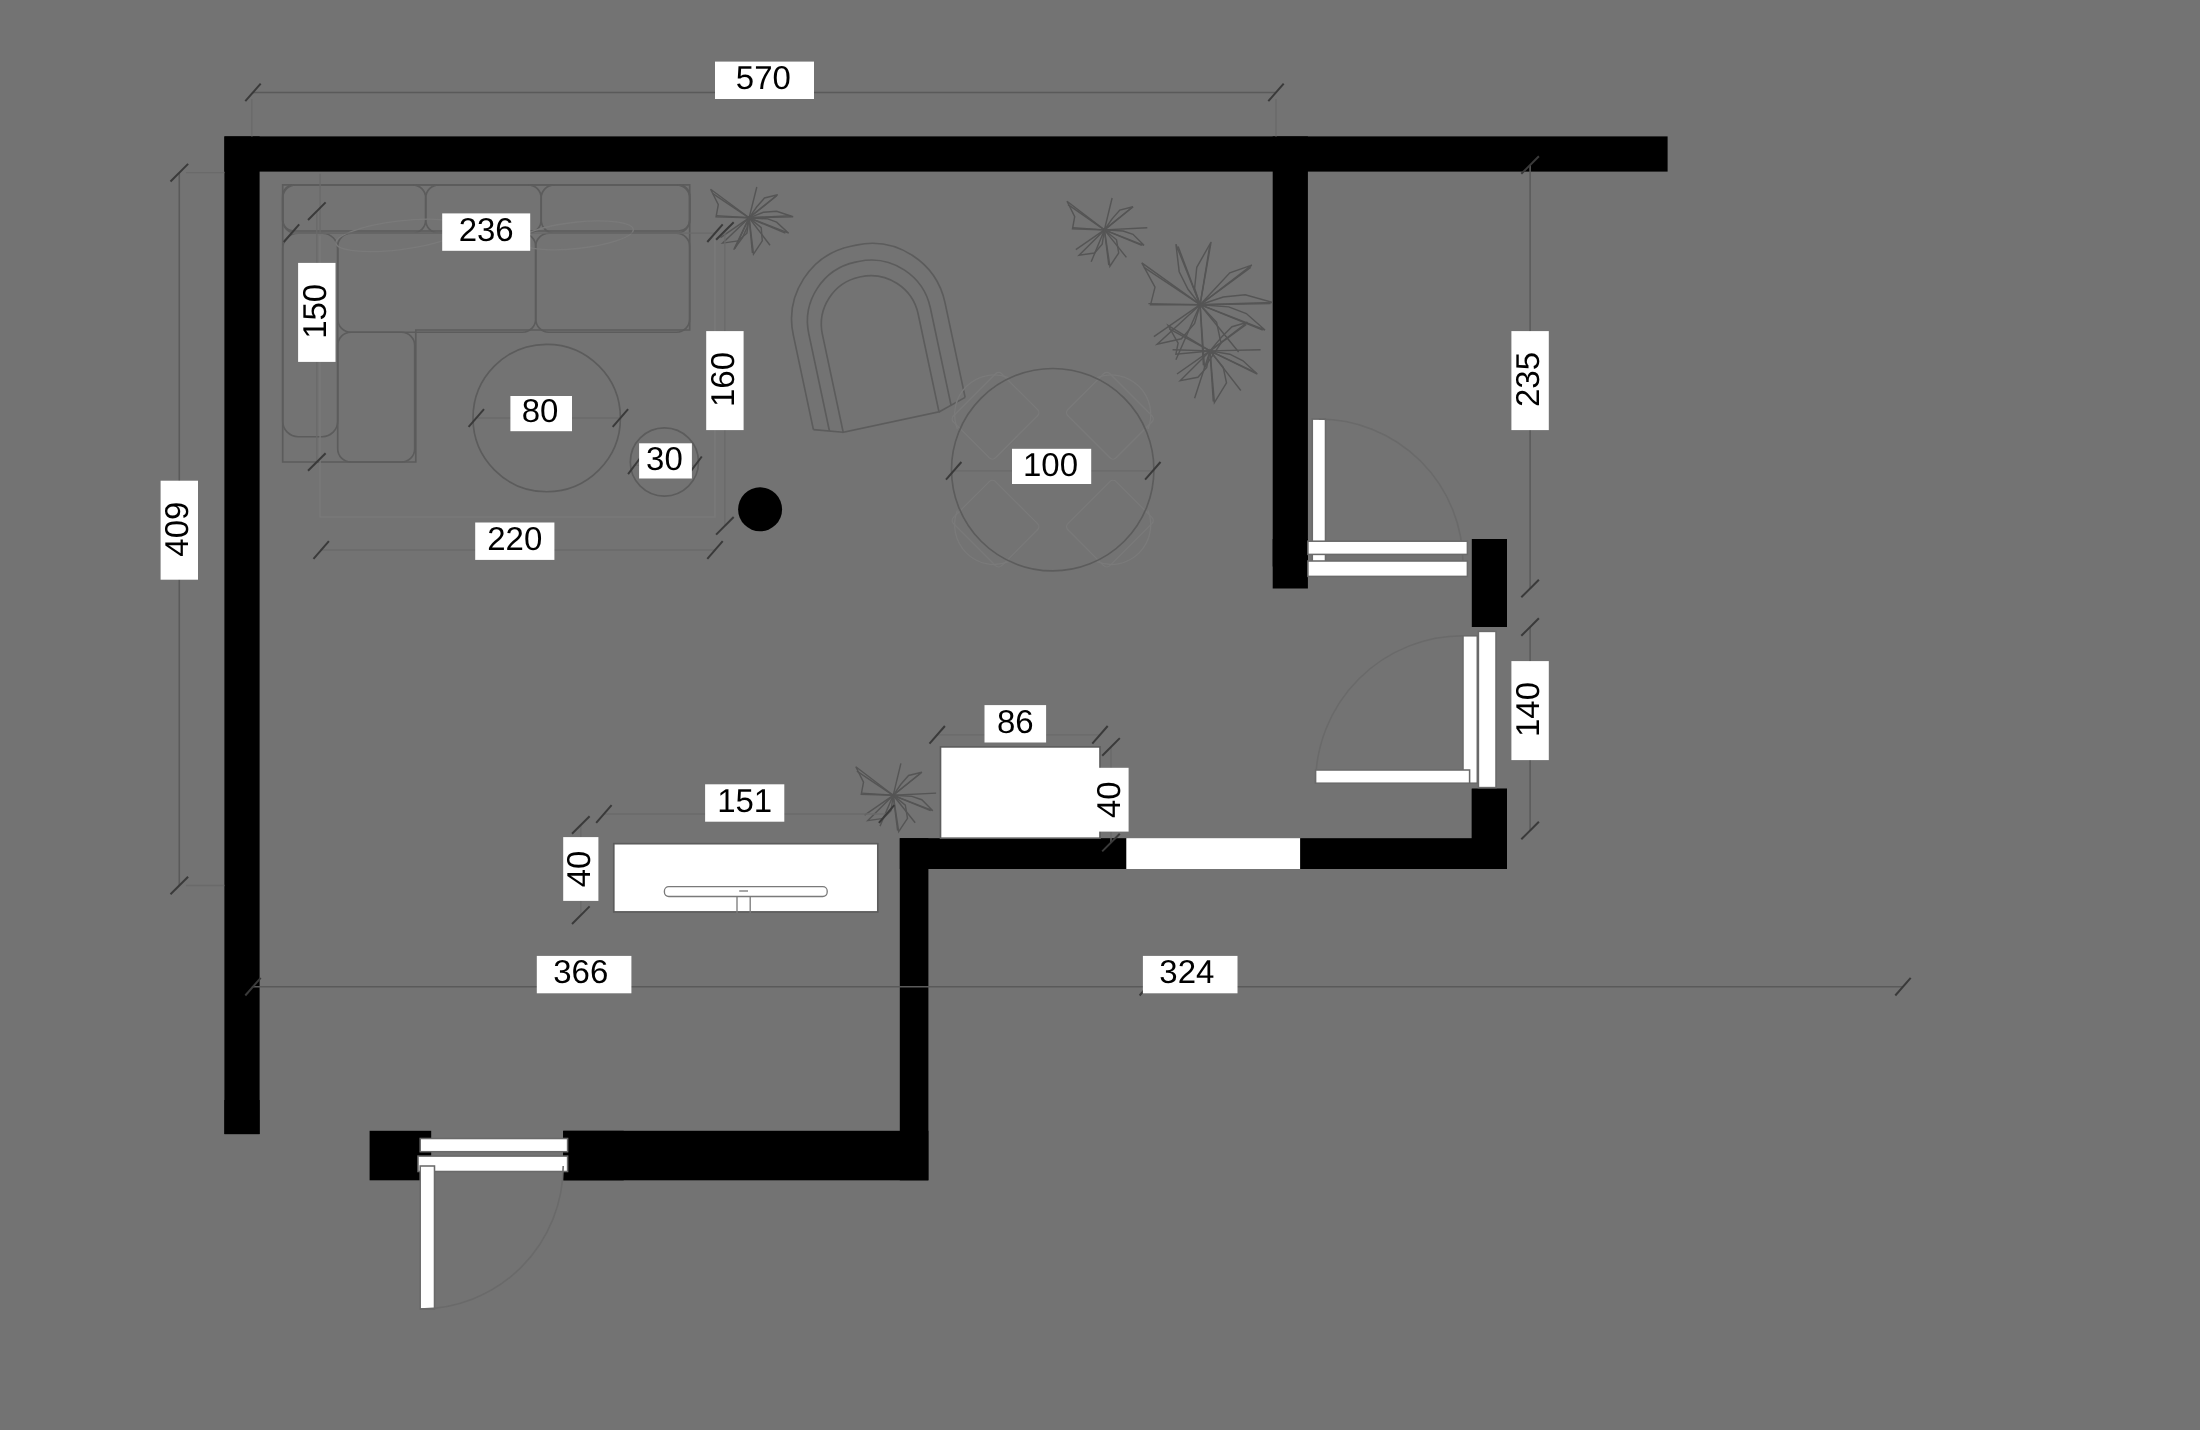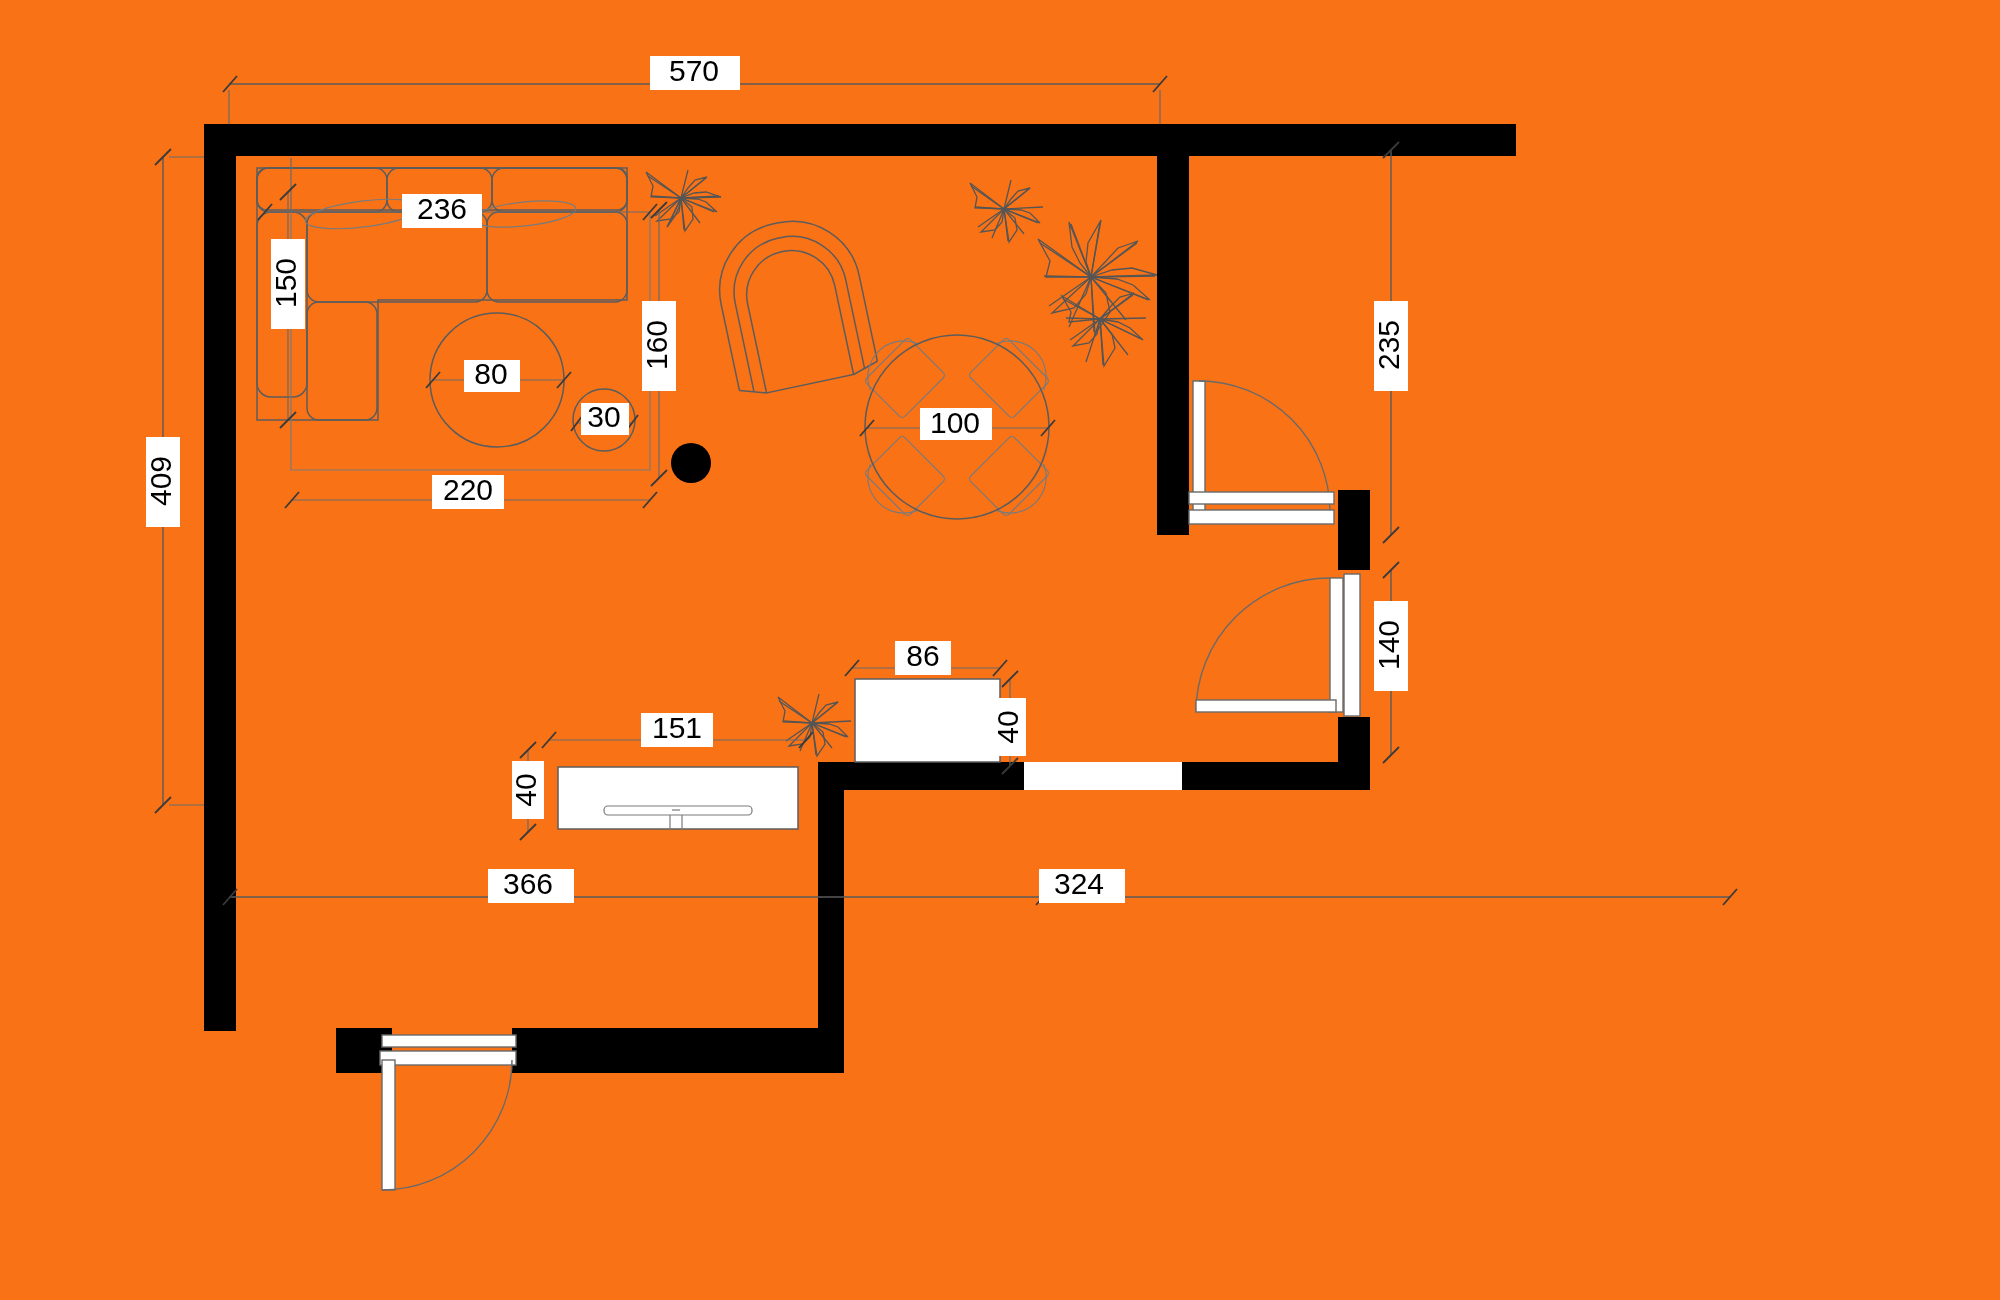--- a/index.html
+++ b/index.html
@@ -11,21 +11,21 @@
   body {
     width: 2000px;
     height: 1300px;
     overflow: hidden;
     font-family: "Liberation Sans", sans-serif;
   }
   #plan-root {
     position: relative;
     width: 2000px;
     height: 1300px;
-    background: #f97316;
+    background: #737373;
   }
   #plan-svg {
     position: absolute;
     left: 0;
     top: 0;
     width: 2000px;
     height: 1300px;
   }
   .dim-text {
     font-family: "Liberation Sans", sans-serif;

